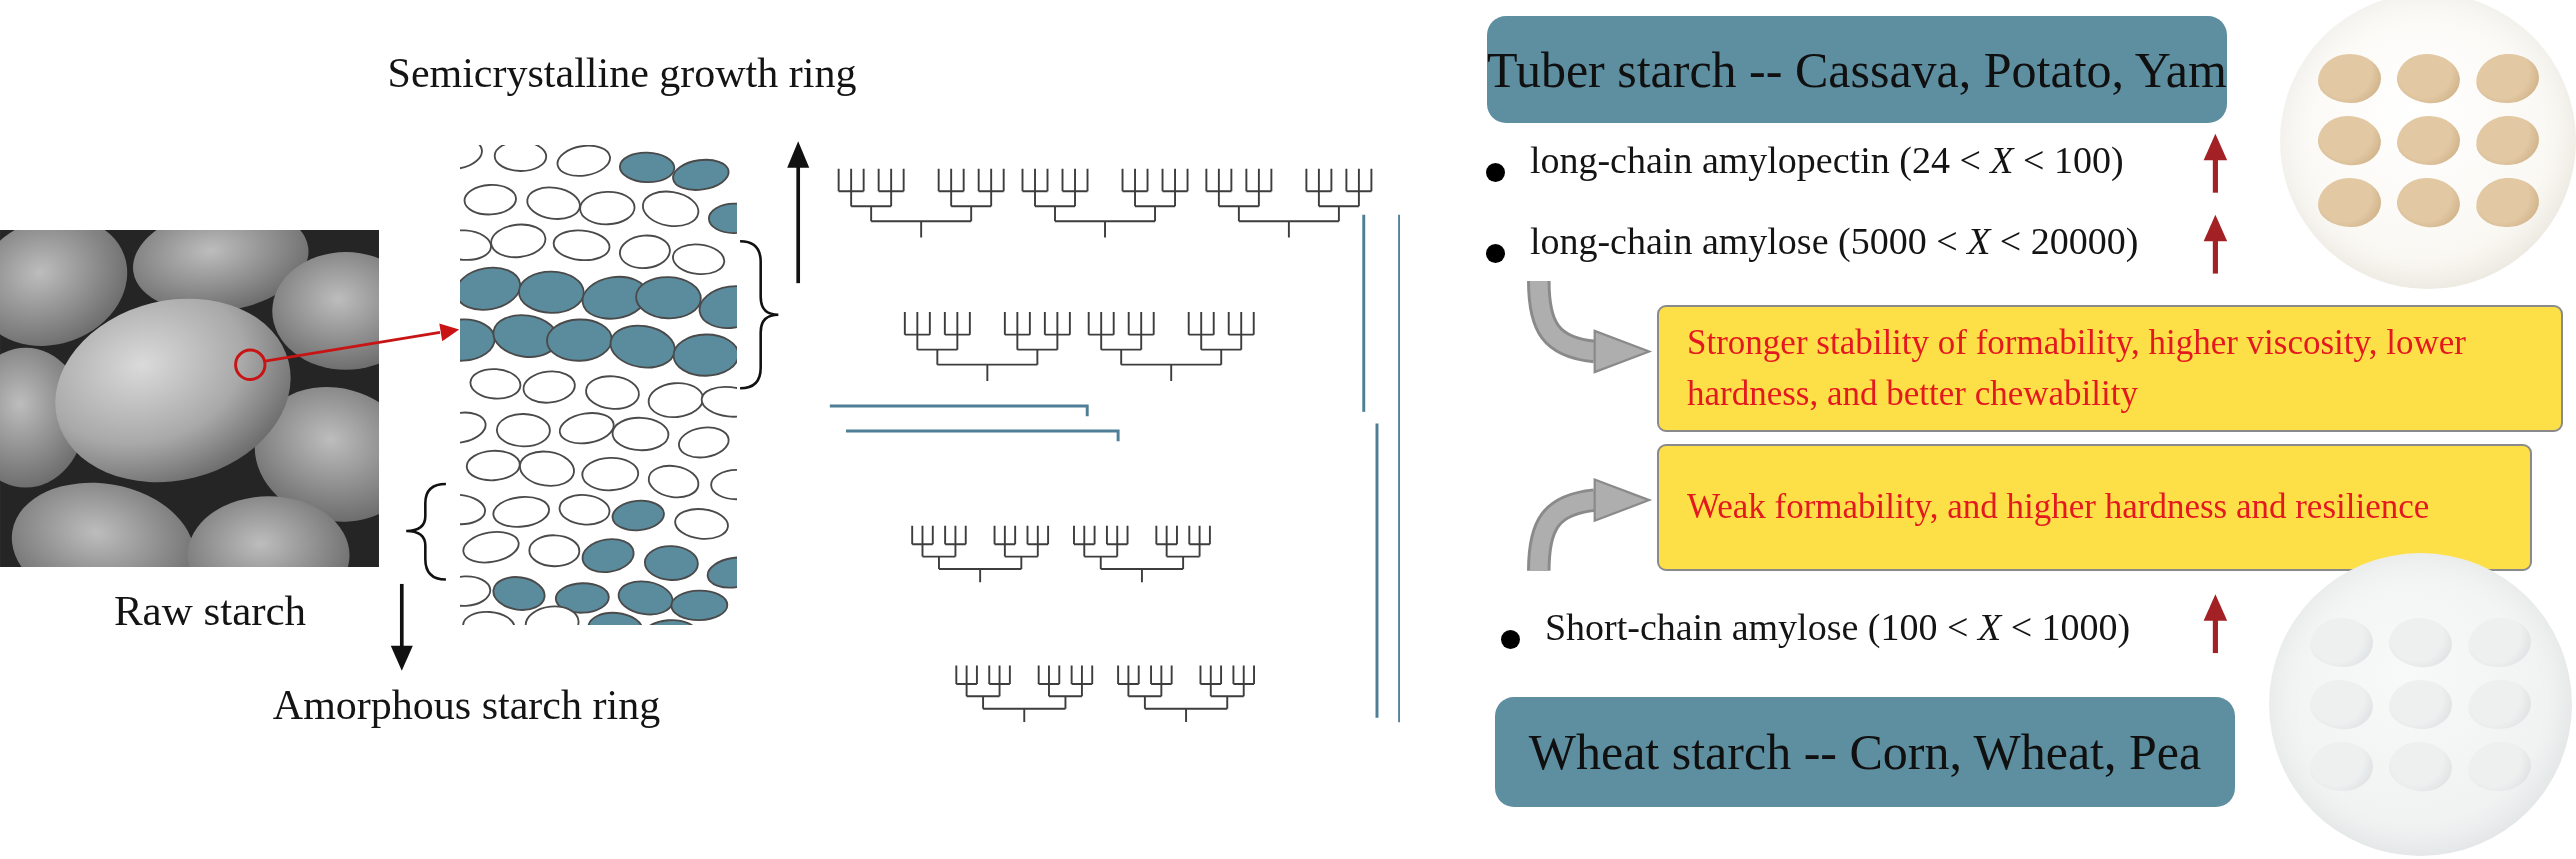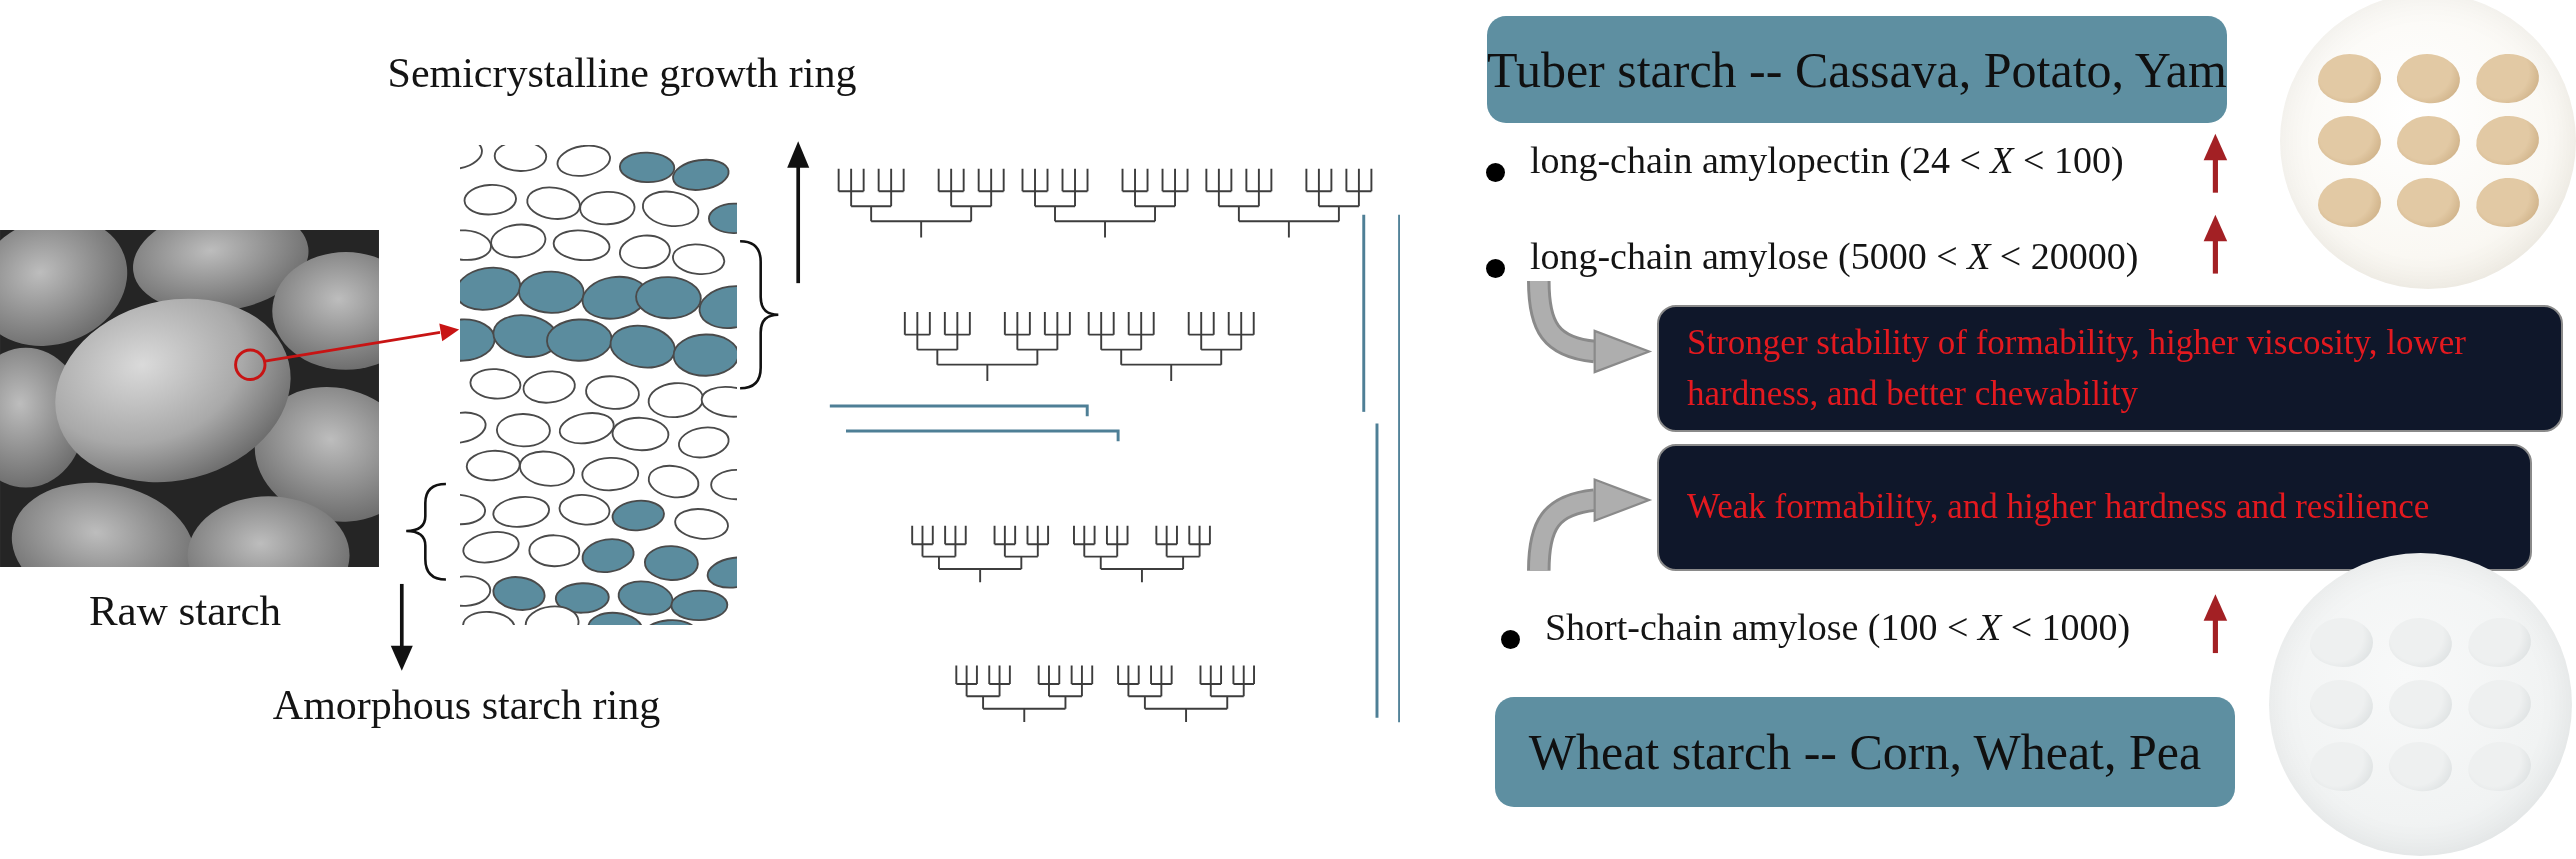--- a/index.html
+++ b/index.html
@@ -1,43 +1,43 @@
 <!DOCTYPE html>
 <html style="--teal-box: #5e8fa1; --teal-oval: #5b8c9e; --teal-line: #4e7f96; --red-text: #e4191f; --dark-red: #a32024; --locator-red: #c81414; --gray-arrow-fill: #aeaeae; --gray-arrow-edge: #8a8a8a; --tree-line: #3d3d3d; --tuber-blob: #e2c9a4; --tuber-blob-edge: #c2a276; --tuber-bg: #faf8f3; --cereal-blob: #eef0f0; --cereal-blob-edge: #d3d8d9; --cereal-bg: #f1f3f3;font-size:11.8px"><head>
 <meta charset="utf-8">
 <style>
   * { margin:0; padding:0; box-sizing:border-box; }
   html,body { background:#ffffff; }
   body { font-family:"Liberation Serif", serif; }
   .canvas { position:relative; width:2576px; height:859px; background:#fff; overflow:hidden; }
 
   .label { position:absolute; color:#141414; text-align:center; white-space:nowrap; }
-  .raw-starch-label   { left:38px;  top:586px; width:294px; font-size:43px; }
+  .raw-starch-label   { left:63px;  top:586px; width:294px; font-size:43px; }
   .semi-label         { left:346px; top:49px;  width:552px; font-size:42px; }
   .amorph-label       { left:224px; top:681px; width:485px; font-size:42px; }
 
   .sem { position:absolute; left:0; top:230px; width:379px; height:337px; }
   .growth { position:absolute; left:460px; top:145px; width:277px; height:480px; }
 
   #overlay { position:absolute; left:0; top:0; pointer-events:none; z-index:6; }
 
   .tealbox { position:absolute; background:var(--teal-box,#5e8fa1); border-radius:19px;
              display:flex; align-items:center; justify-content:center;
              font-size:50px; color:#101010; text-align:center; white-space:nowrap; }
   .tuber-box  { left:1487px; top:16px;  width:740px; height:107px; }
   .cereal-box { left:1495px; top:697px; width:740px; height:110px; }
 
   .bullet-row { position:absolute; display:flex; align-items:flex-end; gap:25px; height:44px; font-size:38px; color:#141414; white-space:nowrap; }
   .bullet-row .dot { width:19px; height:19px; border-radius:50%; background:#000; flex:none; margin-left:5.9px; }
   .bullet-row i { font-style:italic; }
   .b1 { left:1480px; top:138px; }
-  .b2 { left:1480px; top:234px; }
+  .b2 { left:1480px; top:219px; }
   .b3 { left:1495px; top:605px; }
 
-  .outcome-box { position:absolute; border:2.2px solid #8a8a8a; border-radius:19px; background:#0f172a;
+  .outcome-box { position:absolute; border:2.2px solid #8a8a8a; border-radius:9px; background:#fde047;
                  color:var(--red-text,#e4191f); font-size:35px; line-height:1.45;
                  display:flex; align-items:center; padding:7.4px 28px; }
   .obox1 { left:1657px; top:305px; width:906px; height:127px; }
   .obox2 { left:1657px; top:444px; width:875px; height:127px; }
 
   .photo { position:absolute; border-radius:50%; overflow:hidden;
            display:flex; align-items:center; justify-content:center;
            box-shadow: inset 0 0 37px rgba(0,0,0,.06); }
   .photo-tuber  { left:2280px; top:-7.4px; width:296px; height:296px;
                   background: radial-gradient(circle at 45% 40%, #ffffff 0%, var(--tuber-bg,#faf8f3) 60%, #ebe6da 100%); }

